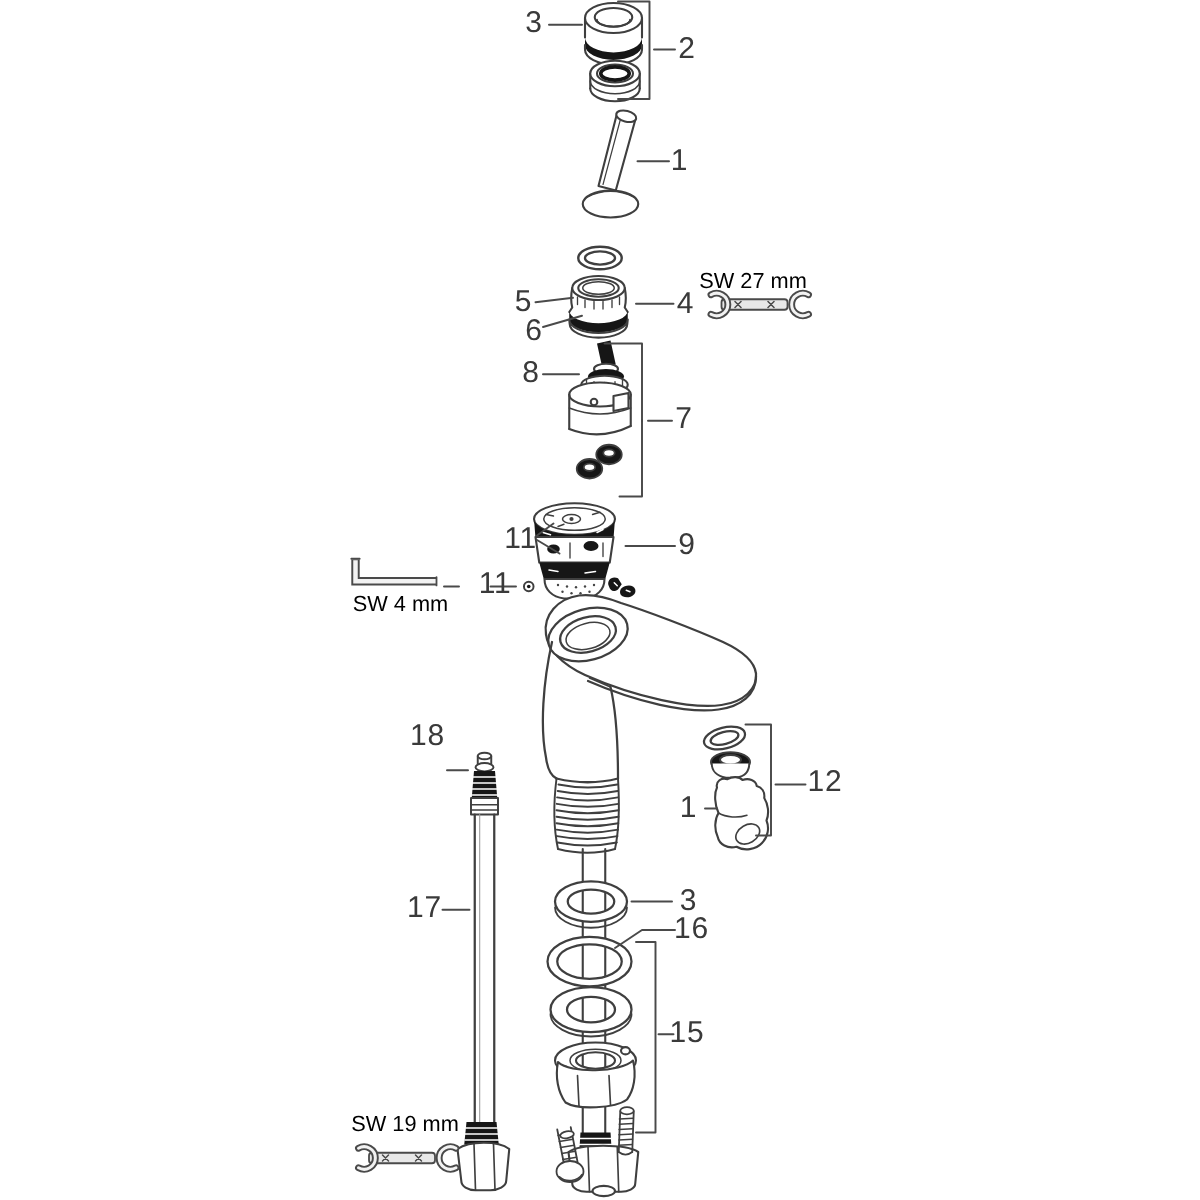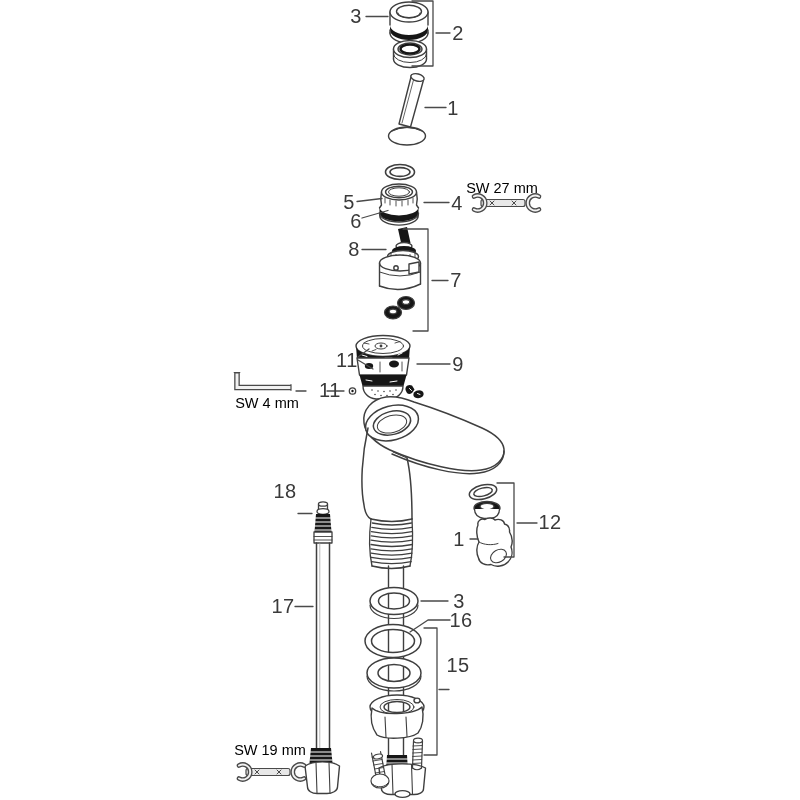--- a/index.html
+++ b/index.html
@@ -283,19 +283,19 @@
   <div class="callout" style="left:456px;top:280px">7</div>
   <div class="callout" style="left:347px;top:360px">11</div>
   <div class="callout" style="left:458px;top:364px">9</div>
   <div class="callout" style="left:330px;top:390px">11</div>
   <div class="callout" style="left:285px;top:491px">18</div>
   <div class="callout" style="left:550px;top:522px">12</div>
   <div class="callout" style="left:459px;top:539px">1</div>
   <div class="callout" style="left:459px;top:601px">3</div>
   <div class="callout" style="left:283px;top:606px">17</div>
   <div class="callout" style="left:461px;top:620px">16</div>
-  <div class="callout" style="left:458px;top:665px">15</div>
+  <div class="callout" style="left:458px;top:689px">15</div>
 
   <div class="toollabel" style="left:502px;top:188px">SW 27 mm</div>
   <div class="toollabel" style="left:267px;top:403px">SW 4 mm</div>
   <div class="toollabel" style="left:270px;top:750px">SW 19 mm</div>
 
 </div>
 
 </body></html>

